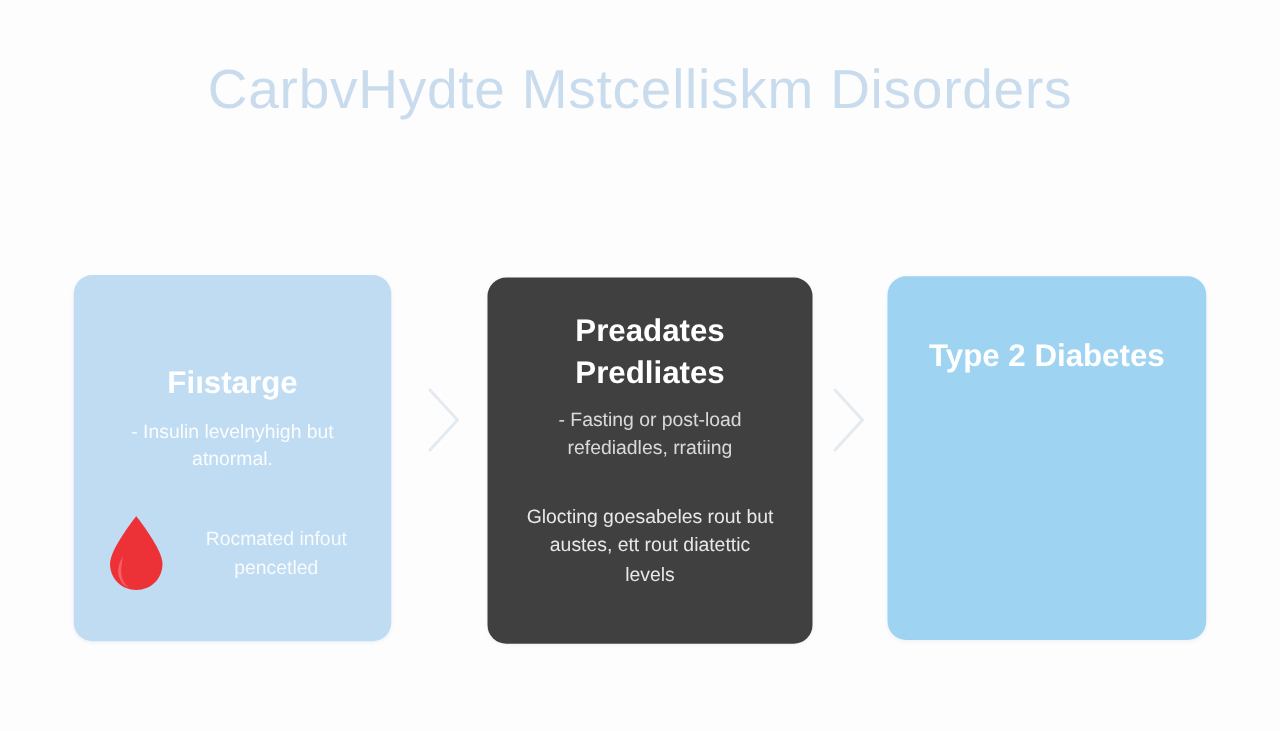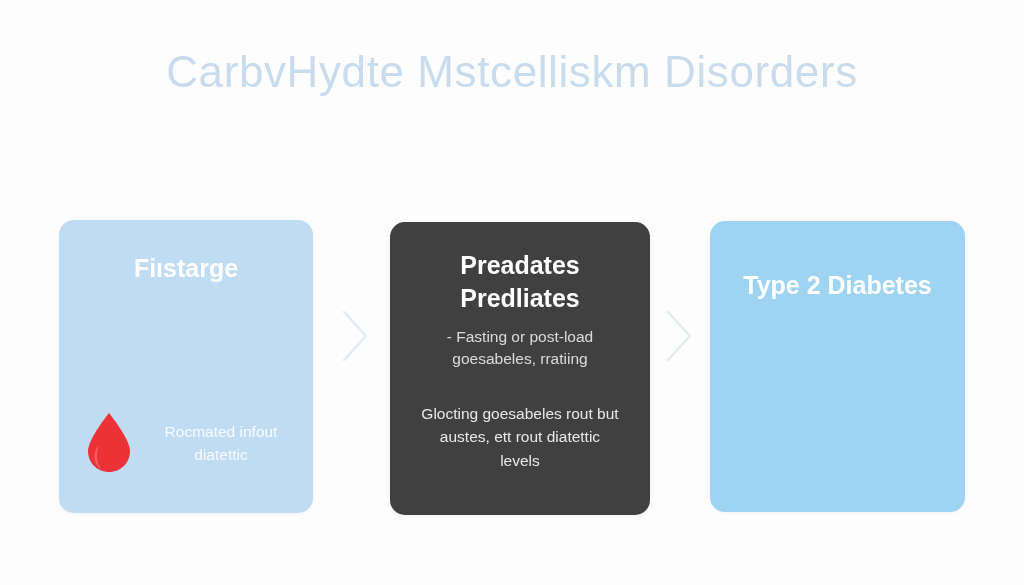--- a/index.html
+++ b/index.html
@@ -55,21 +55,21 @@
     box-shadow: 0 1px 3px rgba(140,170,200,0.12);
   }
 
   
   .card-stage1 {
     left: 59px;
     top: 0px;
     width: 254px;
     height: 293px;
     background: #bfdcf2;
-    padding-top: 32px;
+    padding-top: 70px;
   }
   
   .card-stage2 {
     left: 390px;
     top: 2px;
     width: 260px;
     height: 293px;
     background: #404040;
     padding-top: 27px;
   }
@@ -159,38 +159,39 @@
 <body>
 
 <div class="canvas">
 
   <h1 class="page-title">CarbvHydte Mstcelliskm Disorders</h1>
 
   <div class="flow">
 
     <div class="card card-stage1">
       <div class="card-heading">Fiıstarge</div>
+      <div class="card-sub">- Insulin levelnyhigh but atnormal.</div>
 
       <div class="icon-note-row">
         <svg class="drop-icon" viewBox="0 0 48 62">
           <path d="M24 1 C24 1 3 27 3 39 C3 51 12.4 60 24 60 C35.6 60 45 51 45 39 C45 27 24 1 24 1 Z" fill="#ed3237"></path>
           <path d="M13.5 33 C9 40 8.5 46 11 51.5 C13 55.5 16 57.5 18 58 C13 54 11.5 48 12 42.5 C12.3 39 13 35.8 13.5 33 Z" fill="#f6666b" opacity="0.85"></path>
         </svg>
-        <div class="card-note">Rocmated infout diatettic</div>
+        <div class="card-note">Rocmated infout pencetled</div>
       </div>
     </div>
 
     <svg class="chevron chevron-1" viewBox="0 0 34 56">
       <path d="M6 4 L28 28 L6 52" fill="none" stroke="#e3eaf0" stroke-width="2.4" stroke-linecap="round" stroke-linejoin="round"></path>
     </svg>
 
     <div class="card card-stage2">
       <div class="card-heading">Preadates</div>
       <div class="card-heading secondary">Predliates</div>
-      <div class="card-sub dim">- Fasting or post-load goesabeles, rratiing</div>
+      <div class="card-sub dim">- Fasting or post-load refediadles, rratiing</div>
 
       <div class="card-note-block">
         <div class="card-note">Glocting goesabeles rout but austes, ett rout diatettic levels</div>
       </div>
     </div>
 
     <svg class="chevron chevron-2" viewBox="0 0 34 56">
       <path d="M6 4 L28 28 L6 52" fill="none" stroke="#e3eaf0" stroke-width="2.4" stroke-linecap="round" stroke-linejoin="round"></path>
     </svg>
 

